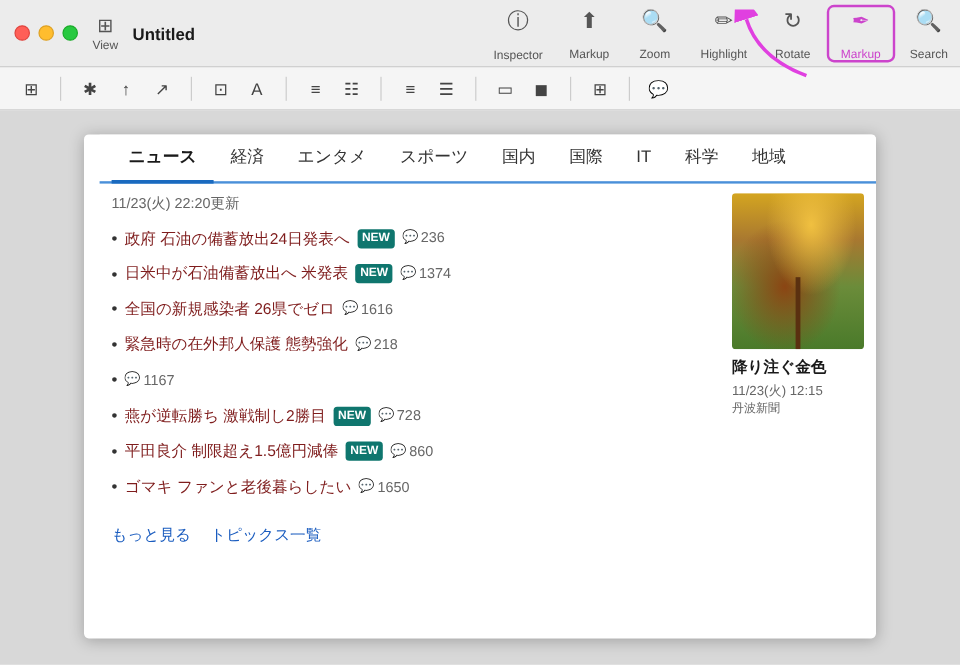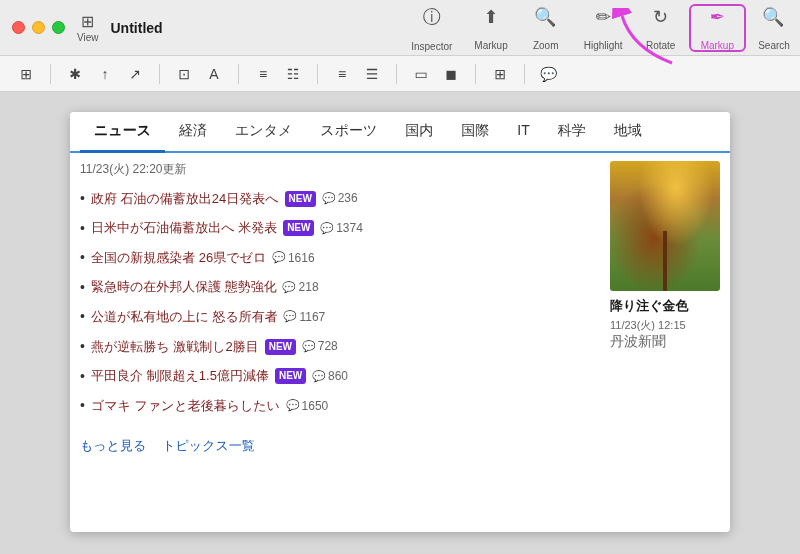--- a/index.html
+++ b/index.html
@@ -142,20 +142,21 @@
     }
 
     
     .doc-page {
       background: white;
       width: 660px;
       min-height: 420px;
       border-radius: 4px;
       box-shadow: 0 2px 12px rgba(0,0,0,0.25);
       overflow: hidden;
+      padding-left: 13px;
     }
 
     
     .news-tabs {
       display: flex;
       border-bottom: 2px solid #4a90d9;
       background: white;
       padding: 0 10px;
     }
     .news-tab {
@@ -199,21 +200,21 @@
     }
     .news-bullet {
       color: #333;
       font-size: 14px;
       flex-shrink: 0;
     }
     .news-title-text {
       color: #7f1d1d;
     }
     .new-badge {
-      background: #6d28d9;
+      background: #0f766e;
       color: white;
       font-size: 10px;
       font-weight: bold;
       padding: 1px 4px;
       border-radius: 3px;
       flex-shrink: 0;
     }
     .comment-count {
       color: #666;
       font-size: 12px;
@@ -265,21 +266,21 @@
       font-weight: 600;
       color: #1a1a1a;
       margin-top: 6px;
     }
     .featured-date {
       font-size: 11px;
       color: #666;
       margin-top: 3px;
     }
     .featured-source {
-      font-size: 14px;
+      font-size: 10px;
       color: #666;
     }
 
     
     .more-links {
       padding: 8px 10px;
       display: flex;
       gap: 16px;
     }
     .more-link {
@@ -461,21 +462,20 @@
           <span class="news-bullet">•</span>
           <span class="news-title-text">緊急時の在外邦人保護 態勢強化</span>
           <span class="comment-count">
             <span class="comment-icon">💬</span>
             218
           </span>
         </div>
 
         <div class="news-item">
           <span class="news-bullet">•</span>
-          <span class="news-title-text">公道が私有地の上に 怒る所有者</span>
           <span class="comment-count">
             <span class="comment-icon">💬</span>
             1167
           </span>
         </div>
 
         <div class="news-item">
           <span class="news-bullet">•</span>
           <span class="news-title-text">燕が逆転勝ち 激戦制し2勝目</span>
           <span class="new-badge">NEW</span>

